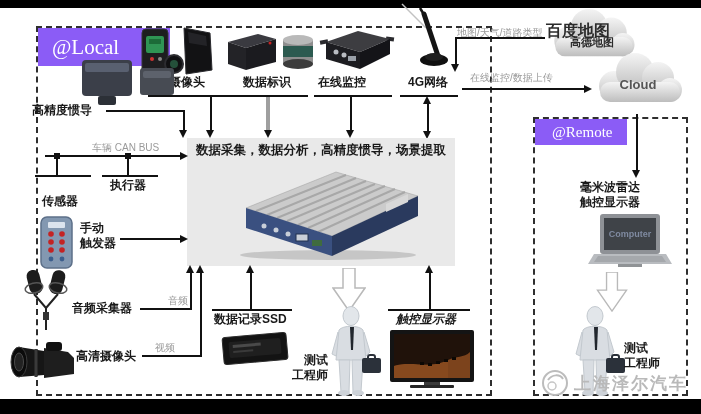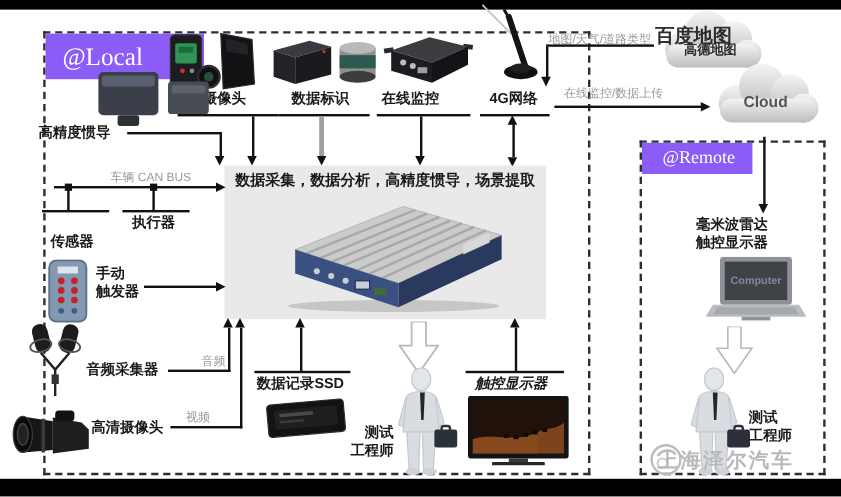--- a/index.html
+++ b/index.html
@@ -359,15 +359,15 @@
   <div class="lbl" style="left:624px;top:342px;">测试</div>
   <div class="lbl" style="left:624px;top:357px;">工程师</div>
 
   <div class="img" style="left:540px;top:368px;">
     <svg width="30" height="30" viewBox="0 0 30 30">
       <circle cx="15" cy="15" r="12" fill="none" stroke="#bcbcbc" stroke-width="2"></circle>
       <path d="M8,12 C12,6 20,6 23,11" fill="none" stroke="#bcbcbc" stroke-width="2"></path>
       <circle cx="12" cy="18" r="4" fill="none" stroke="#c6c6c6" stroke-width="1.5"></circle>
     </svg>
   </div>
-  <div class="wm" style="left:548px;top:372px;">上海泽尔汽车</div>
+  <div class="wm" style="left:574px;top:372px;">上海泽尔汽车</div>
 
 </div>
 
 </body></html>

